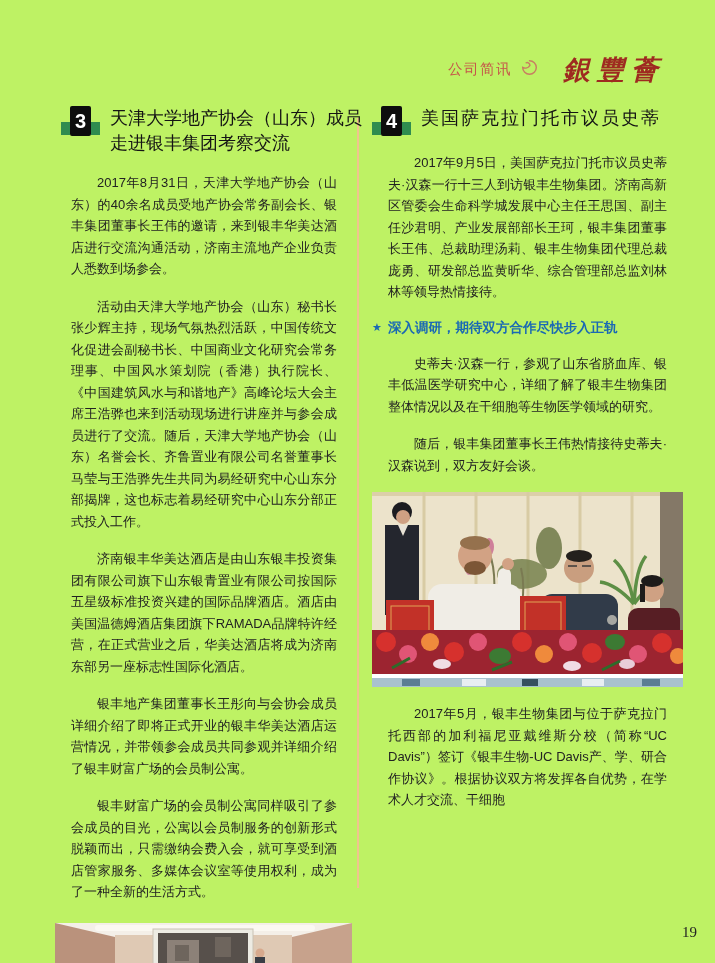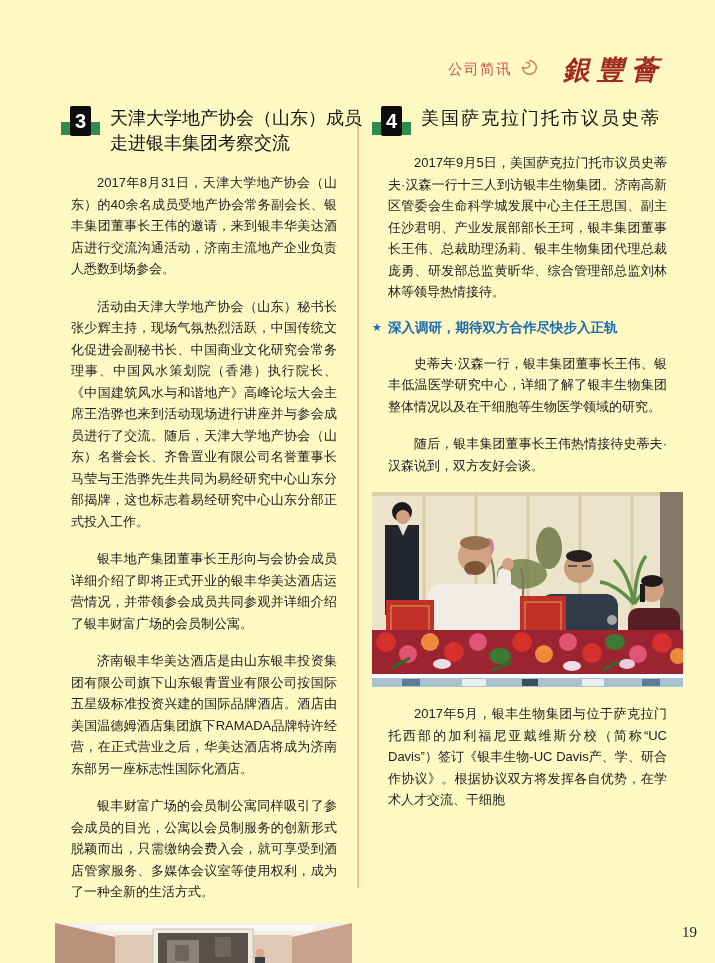--- a/index.html
+++ b/index.html
@@ -1,17 +1,17 @@
 <!DOCTYPE html>
 <html><head>
 <meta charset="utf-8">
 <style>
   html,body{margin:0;padding:0;}
   body{background:#ffffff;font-family:"Liberation Sans","DejaVu Sans",sans-serif;}
-  .page{position:relative;width:715px;height:963px;background:#fef9c3;overflow:hidden;}
+  .page{position:relative;width:715px;height:963px;background:#bef264;overflow:hidden;}
 
   
   .header{position:absolute;top:56px;right:50px;display:flex;align-items:flex-end;gap:9px;}
   .section-label{color:#c5584a;font-size:14.5px;letter-spacing:1.5px;padding-bottom:4px;}
   .swirl{display:block;margin-bottom:3px;}
   .brand{color:#9e2a20;font-size:27px;line-height:1;font-family:"DejaVu Serif","Liberation Serif",serif;
          font-weight:bold;font-style:italic;letter-spacing:7px;margin-left:16px;}
 
   
   .divider{position:absolute;left:357px;top:118px;width:2px;height:770px;background:#f0c48e;}
@@ -69,22 +69,22 @@
         <span class="badge-side"></span>
       </div>
       <div class="title-text">
         <div>天津大学地产协会（山东）成员</div>
         <div>走进银丰集团考察交流</div>
       </div>
     </div>
     <div class="body-text">
       <p>2017年8月31日，天津大学地产协会（山东）的40余名成员受地产协会常务副会长、银丰集团董事长王伟的邀请，来到银丰华美达酒店进行交流沟通活动，济南主流地产企业负责人悉数到场参会。</p>
       <p>活动由天津大学地产协会（山东）秘书长张少辉主持，现场气氛热烈活跃，中国传统文化促进会副秘书长、中国商业文化研究会常务理事、中国风水策划院（香港）执行院长、《中国建筑风水与和谐地产》高峰论坛大会主席王浩骅也来到活动现场进行讲座并与参会成员进行了交流。随后，天津大学地产协会（山东）名誉会长、齐鲁置业有限公司名誉董事长马莹与王浩骅先生共同为易经研究中心山东分部揭牌，这也标志着易经研究中心山东分部正式投入工作。</p>
+      <p>济南银丰华美达酒店是由山东银丰投资集团有限公司旗下山东银青置业有限公司按国际五星级标准投资兴建的国际品牌酒店。酒店由美国温德姆酒店集团旗下RAMADA品牌特许经营，在正式营业之后，华美达酒店将成为济南东部另一座标志性国际化酒店。</p>
       <p>银丰地产集团董事长王彤向与会协会成员详细介绍了即将正式开业的银丰华美达酒店运营情况，并带领参会成员共同参观并详细介绍了银丰财富广场的会员制公寓。</p>
-      <p>济南银丰华美达酒店是由山东银丰投资集团有限公司旗下山东银青置业有限公司按国际五星级标准投资兴建的国际品牌酒店。酒店由美国温德姆酒店集团旗下RAMADA品牌特许经营，在正式营业之后，华美达酒店将成为济南东部另一座标志性国际化酒店。</p>
       <p>银丰财富广场的会员制公寓同样吸引了参会成员的目光，公寓以会员制服务的创新形式脱颖而出，只需缴纳会费入会，就可享受到酒店管家服务、多媒体会议室等使用权利，成为了一种全新的生活方式。</p>
     </div>
 
     <svg class="photo photo-left" viewBox="0 0 297 156" preserveAspectRatio="none">
       <rect width="297" height="156" fill="#cbb1a0"></rect>
       <rect width="297" height="24" fill="#f4efe8"></rect>
       <rect x="40" y="2" width="220" height="6" rx="3" fill="#fbf8f2"></rect>
       <polygon points="0,0 60,14 60,90 0,122" fill="#ba927c"></polygon>
       <polygon points="297,0 237,14 237,90 297,122" fill="#c7a28c"></polygon>
       <rect x="60" y="12" width="177" height="80" fill="#dfc9b4"></rect>
@@ -168,21 +168,21 @@
       <div class="title-text">
         <div>美国萨克拉门托市议员史蒂</div>
       </div>
     </div>
     <div class="body-text">
       <p>2017年9月5日，美国萨克拉门托市议员史蒂夫·汉森一行十三人到访银丰生物集团。济南高新区管委会生命科学城发展中心主任王思国、副主任沙君明、产业发展部部长王珂，银丰集团董事长王伟、总裁助理汤莉、银丰生物集团代理总裁庞勇、研发部总监黄昕华、综合管理部总监刘林林等领导热情接待。</p>
       <div class="subhead">
         <span class="star">★</span>
         <span>深入调研，期待双方合作尽快步入正轨</span>
       </div>
-      <p>史蒂夫·汉森一行，银丰集团董事长王伟、银丰低温医学研究中心，详细了解了银丰生物集团整体情况以及在干细胞等生物医学领域的研究。</p>
+      <p>史蒂夫·汉森一行，参观了山东省脐血库、银丰低温医学研究中心，详细了解了银丰生物集团整体情况以及在干细胞等生物医学领域的研究。</p>
       <p>随后，银丰集团董事长王伟热情接待史蒂夫·汉森说到，双方友好会谈。</p>
     </div>
 
     <svg class="photo photo-right" viewBox="0 0 311 195" preserveAspectRatio="none">
       <rect width="311" height="195" fill="#ece3cb"></rect>
       <rect width="311" height="4" fill="#dccfa9"></rect>
       <path d="M52 0V132 M104 0V132 M156 0V132 M208 0V132 M260 0V132" stroke="#d8cba4" stroke-width="3" fill="none"></path>
       <g>
         <ellipse cx="150" cy="82" rx="25" ry="15" fill="#77814e" opacity="0.85"></ellipse>
         <ellipse cx="177" cy="56" rx="13" ry="21" fill="#6d7847" opacity="0.85"></ellipse>

